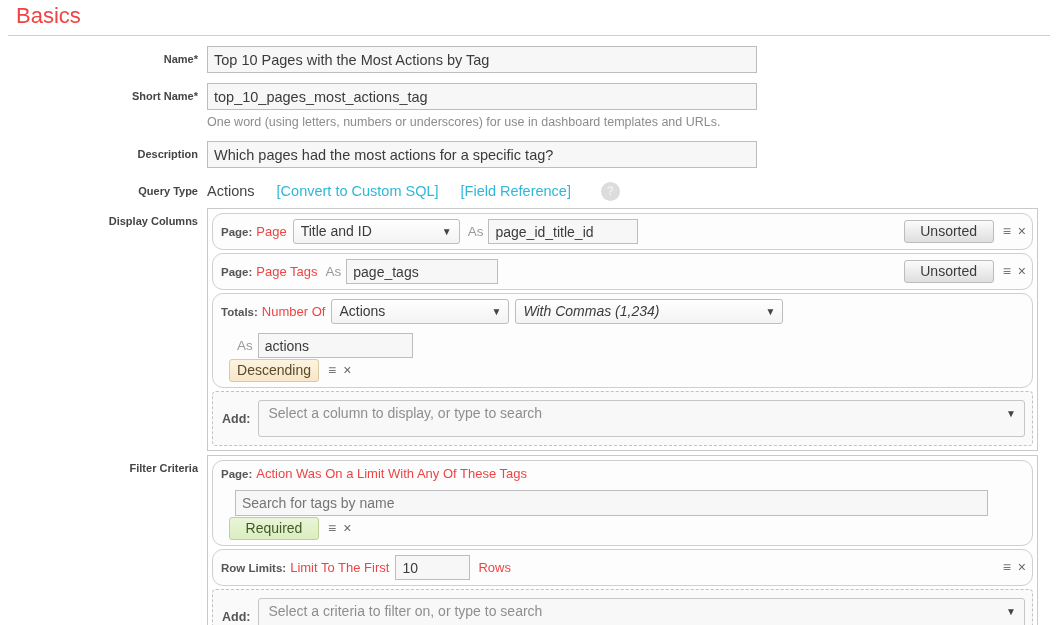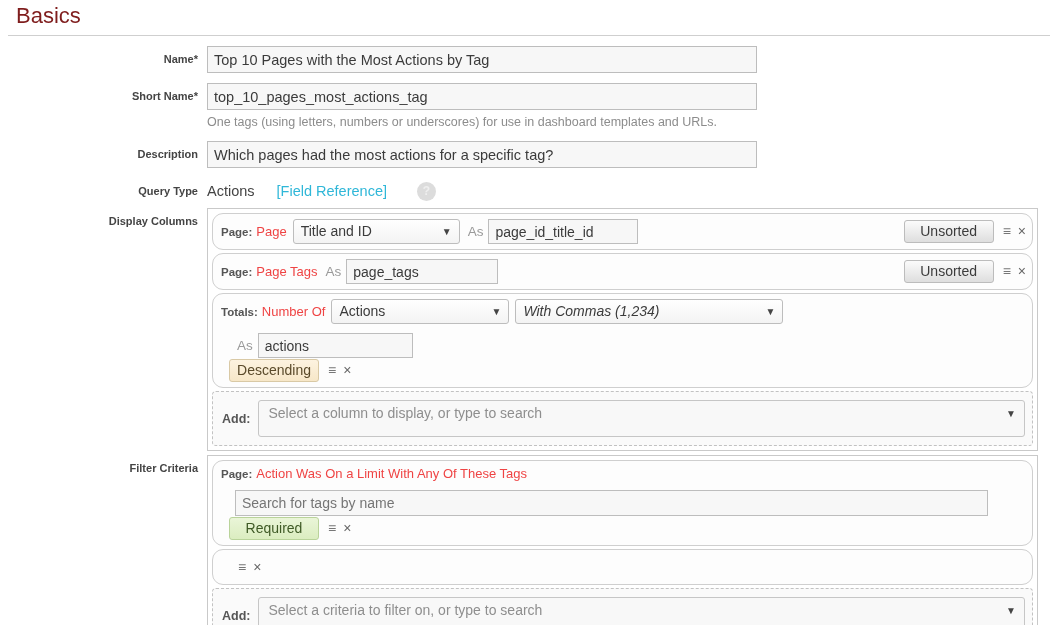--- a/index.html
+++ b/index.html
@@ -18,21 +18,21 @@
   
   .section-head {
     padding: 3px 0 6px 8px;
     border-bottom: 1px solid #cfcfcf;
     margin: 0 6px 0 8px;
   }
   .section-head h1 {
     margin: 0;
     font-size: 22px;
     font-weight: 400;
-    color: #7f1d1d;
+    color: #ef4444;
     line-height: 26px;
   }
 
   
   .form-row {
     display: flex;
     align-items: flex-start;
     margin-top: 10px;
   }
   .form-label {
@@ -290,36 +290,37 @@
   <div class="form-label">Name*</div>
   <div class="form-field">
     <input class="txt wide" type="text" value="Top 10 Pages with the Most Actions by Tag" style="">
   </div>
 </div>
 
 <div class="form-row">
   <div class="form-label">Short Name*</div>
   <div class="form-field">
     <input class="txt wide" type="text" value="top_10_pages_most_actions_tag" style="">
-    <div class="helptext">One tags (using letters, numbers or underscores) for use in dashboard templates and URLs.</div>
+    <div class="helptext">One word (using letters, numbers or underscores) for use in dashboard templates and URLs.</div>
   </div>
 </div>
 
 <div class="form-row">
   <div class="form-label">Description</div>
   <div class="form-field">
     <input class="txt wide" type="text" value="Which pages had the most actions for a specific tag?" style="">
   </div>
 </div>
 
 <div class="form-row">
   <div class="form-label">Query Type</div>
   <div class="form-field">
     <div class="qt-line">
       <span class="qt-value">Actions</span>
+      <a class="qt-link">[Convert to Custom SQL]</a>
       <a class="qt-link">[Field Reference]</a>
       <span class="help-badge">?</span>
     </div>
   </div>
 </div>
 
 <div class="form-row stack-gap">
   <div class="form-label">Display Columns</div>
   <div class="form-field">
     <div class="panel">
@@ -406,20 +407,26 @@
           </div>
         </div>
         <div class="clause-right">
           <button class="pill required w-req">Required</button>
           <span class="grip">≡</span>
           <span class="xbtn">×</span>
         </div>
       </div>
 
       <div class="clause">
+        <div class="clause-main">
+          <span class="cat">Row Limits:</span>
+          <span class="clause-text">Limit To The First</span>
+          <input class="txt inline w-rows" type="text" value="10" style="">
+          <span class="clause-text" style="margin-left:8px;">Rows</span>
+        </div>
         <div class="clause-right">
           <span class="grip">≡</span>
           <span class="xbtn">×</span>
         </div>
       </div>
 
       <div class="add-row">
         <span class="add-lbl">Add:</span>
         <div class="add-select">
           <span>Select a criteria to filter on, or type to search</span>

